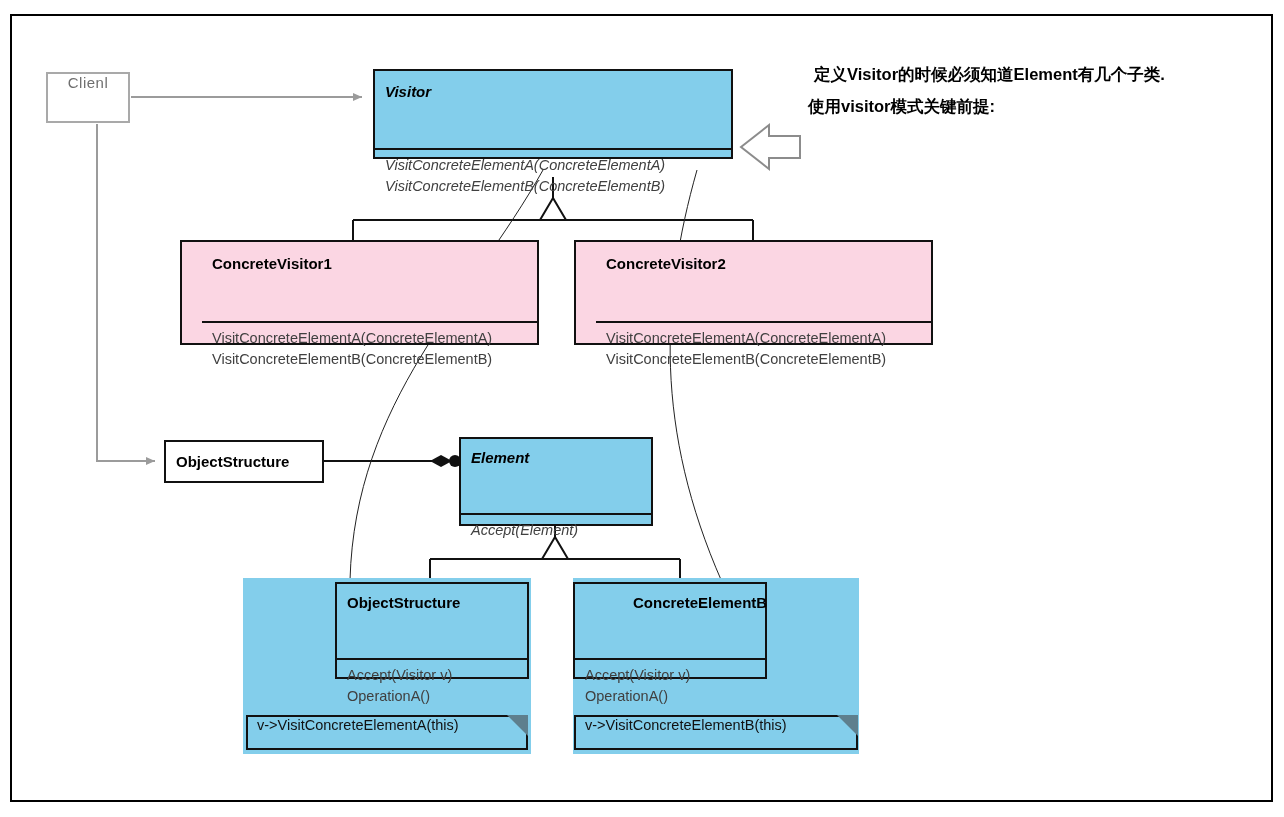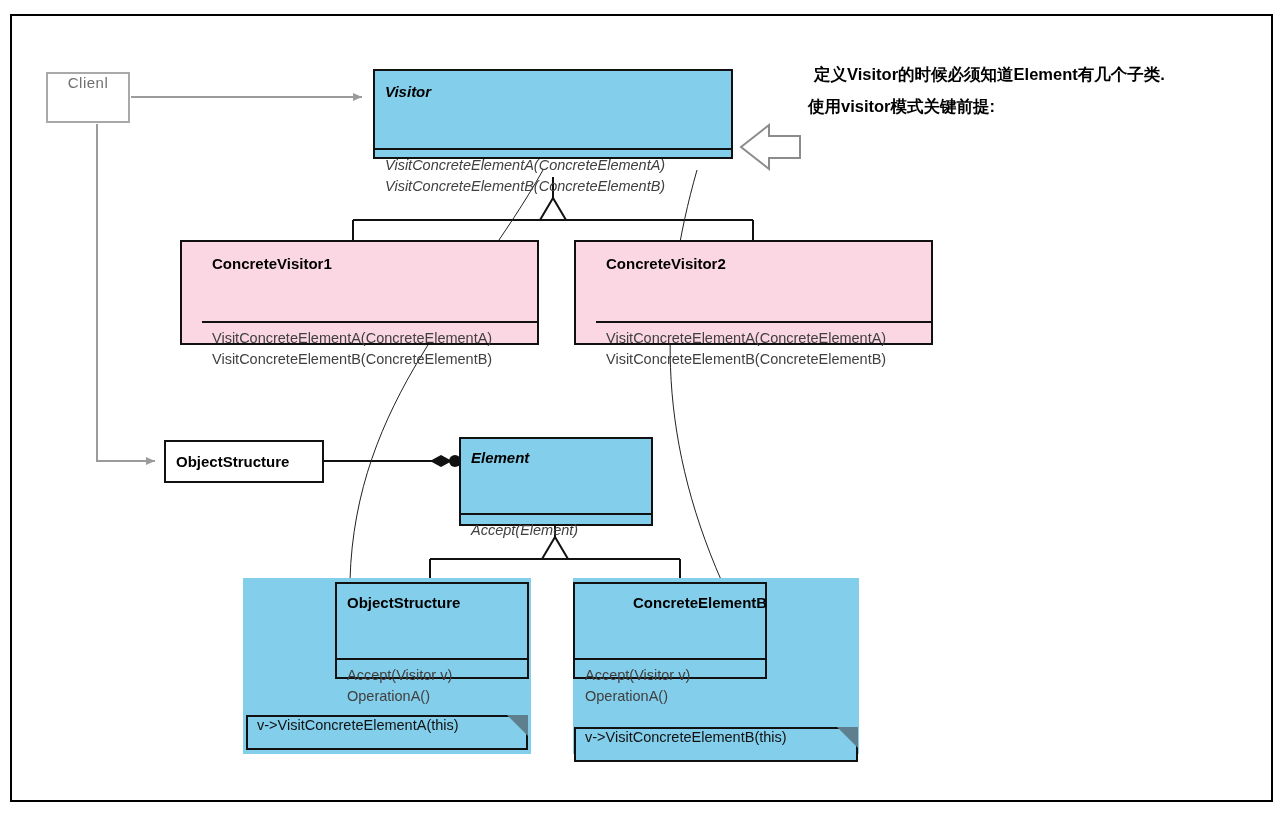--- a/index.html
+++ b/index.html
@@ -230,21 +230,21 @@
       <div>Accept(Visitor v)</div>
       <div>OperationA()</div>
     </div>
   </div>
 
   <div class="note" style="left:246px; top:715px; width:282px; height:35px;">
     <span>v-&gt;VisitConcreteElementA(this)</span>
     <span class="fold"></span>
   </div>
 
-  <div class="note" style="left:574px; top:715px; width:284px; height:35px;margin-top:12px;">
+  <div class="note" style="left:574px; top:715px; width:284px; height:35px;">
     <span>v-&gt;VisitConcreteElementB(this)</span>
     <span class="fold"></span>
   </div>
 
   <div id="annotation">
     <div class="line">定义Visitor的时候必须知道Element有几个子类.</div>
     <div class="line">使用visitor模式关键前提:</div>
   </div>
 
 </div>

